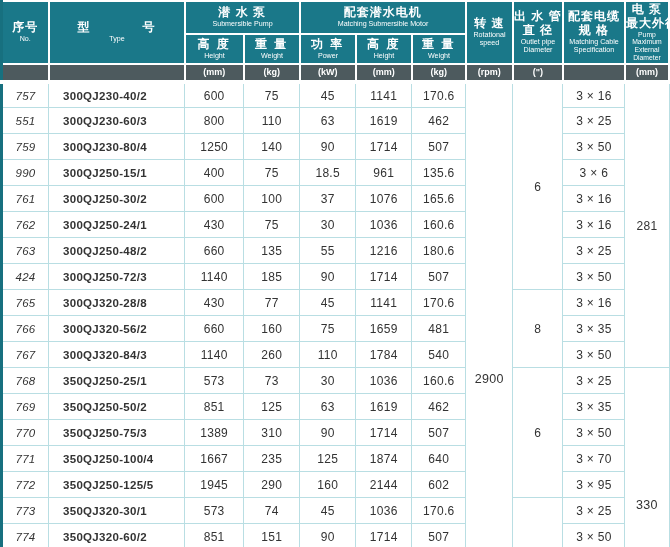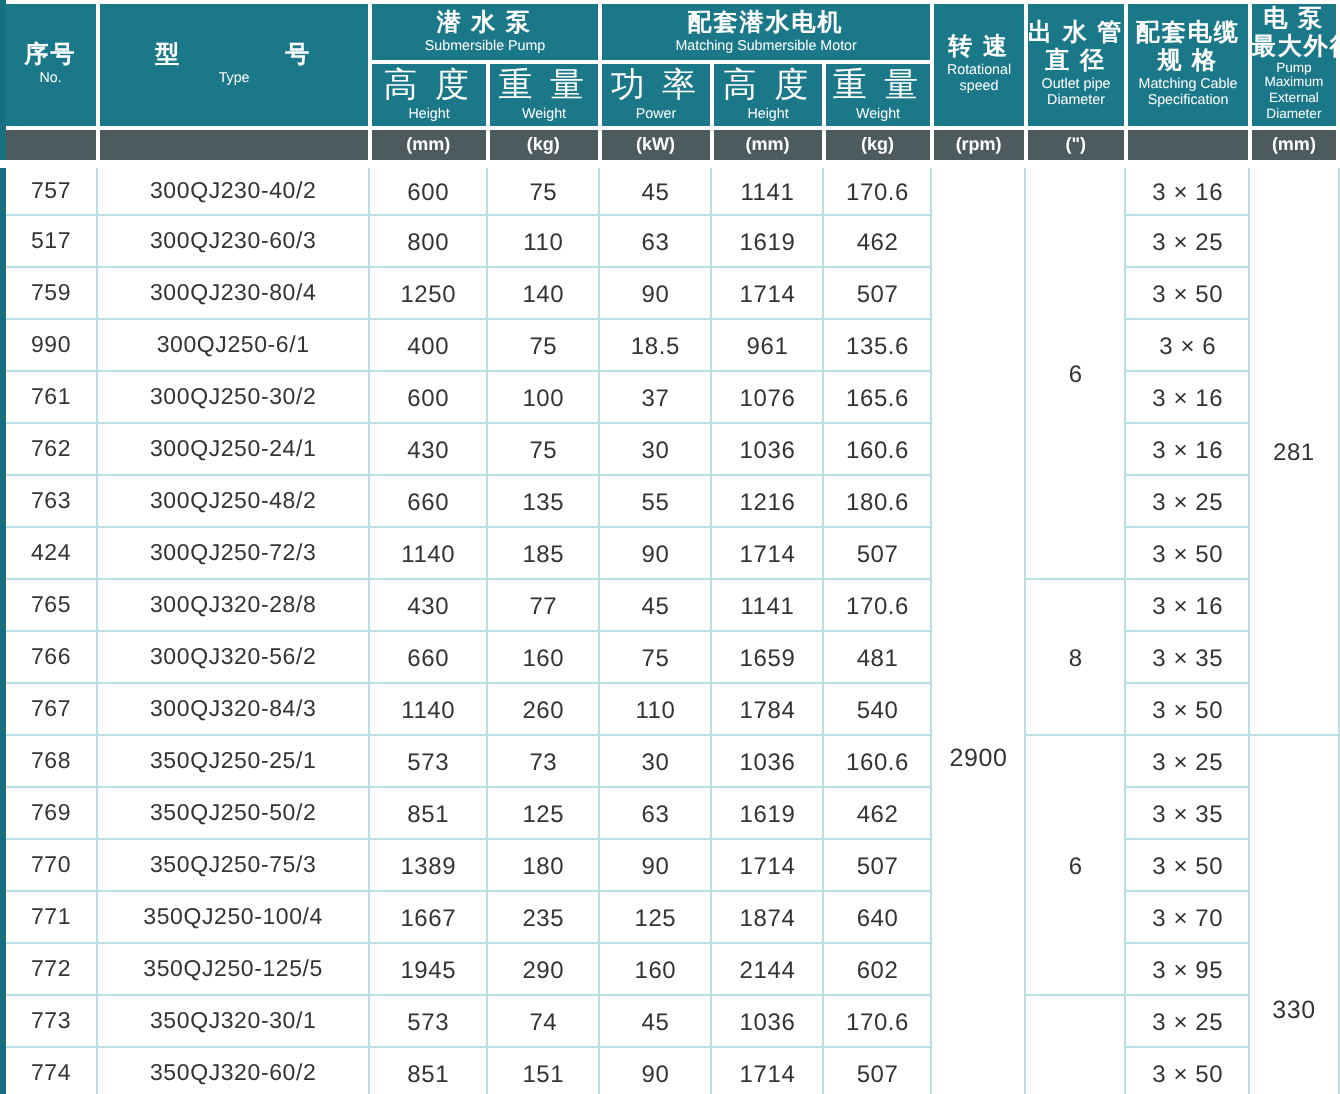--- a/index.html
+++ b/index.html
@@ -14,37 +14,37 @@
   }
   
   thead th {
     background: #1a7889; color: #ffffff; font-weight: bold;
     border: 2px solid #ffffff; text-align: center; vertical-align: middle;
     padding: 1px 0; line-height: 1.15; overflow: hidden;
   }
   thead tr.row-a th { height: 30px; }
   thead tr.row-b th { height: 27px; }
   .zh  { font-size: 12px; font-weight: bold; letter-spacing: 1px; white-space: pre; }
-  .zh2 { font-size: 17px; font-weight: normal; letter-spacing: 2px; white-space: pre; }
+  .zh2 { font-size: 12px; font-weight: bold; letter-spacing: 2px; white-space: pre; }
   .en  { font-size: 7.5px; font-weight: normal; letter-spacing: 0; transform: scale(0.95); }
   .en-sm { font-size: 6.8px; font-weight: normal; letter-spacing: 0; }
   
   tr.units td {
     background: #4d5a5e; color: #ffffff; font-size: 9px; font-weight: bold;
     text-align: center; height: 18px;
     border: 2px solid #ffffff; border-bottom: 4px solid #ffffff;
   }
   
   tbody td {
     border: 1px solid #b9dee3; background: #ffffff;
     color: #333333; font-size: 12px; text-align: center;
     height: 26px; vertical-align: middle; letter-spacing: 0.3px;
   }
-  tbody td.cell-type { text-align: center; font-size: 11.5px; }
-  tbody td.cell-no   { font-size: 11.5px; }
+  tbody td.cell-type { text-align: left; padding-left: 14px; font-size: 11.5px; font-weight: bold; }
+  tbody td.cell-no   { font-size: 11.5px; font-style: italic; }
   tbody td.g-speed-0    { vertical-align: top; padding-top: 288px; font-size: 12.5px; }
   tbody td.g-diameter-1 { vertical-align: top; padding-top: 130px; font-size: 12.5px; }
 </style>
 </head>
 <body>
 
 <table class="spec">
   <colgroup>
     <col style="width:47px">
       <col style="width:136px">
@@ -144,42 +144,42 @@
         <td class="cell-pump_weight">75</td>
         <td class="cell-power">45</td>
         <td class="cell-motor_height">1141</td>
         <td class="cell-motor_weight">170.6</td>
         <td rowspan="18" class="cell-speed-group g-speed-0">2900</td>
         <td rowspan="8" class="cell-outlet-group g-outlet-0">6</td>
         <td class="cell-cable">3 × 16</td>
         <td rowspan="11" class="cell-diameter-group g-diameter-0">281</td>
       </tr>
       <tr>
-        <td class="cell-no">517</td>
+        <td class="cell-no">551</td>
         <td class="cell-type">300QJ230-60/3</td>
         <td class="cell-pump_height">800</td>
         <td class="cell-pump_weight">110</td>
         <td class="cell-power">63</td>
         <td class="cell-motor_height">1619</td>
         <td class="cell-motor_weight">462</td>
         <td class="cell-cable">3 × 25</td>
       </tr>
       <tr>
         <td class="cell-no">759</td>
         <td class="cell-type">300QJ230-80/4</td>
         <td class="cell-pump_height">1250</td>
         <td class="cell-pump_weight">140</td>
         <td class="cell-power">90</td>
         <td class="cell-motor_height">1714</td>
         <td class="cell-motor_weight">507</td>
         <td class="cell-cable">3 × 50</td>
       </tr>
       <tr>
         <td class="cell-no">990</td>
-        <td class="cell-type">300QJ250-6/1</td>
+        <td class="cell-type">300QJ250-15/1</td>
         <td class="cell-pump_height">400</td>
         <td class="cell-pump_weight">75</td>
         <td class="cell-power">18.5</td>
         <td class="cell-motor_height">961</td>
         <td class="cell-motor_weight">135.6</td>
         <td class="cell-cable">3 × 6</td>
       </tr>
       <tr>
         <td class="cell-no">761</td>
         <td class="cell-type">300QJ250-30/2</td>
@@ -270,21 +270,21 @@
         <td class="cell-pump_weight">125</td>
         <td class="cell-power">63</td>
         <td class="cell-motor_height">1619</td>
         <td class="cell-motor_weight">462</td>
         <td class="cell-cable">3 × 35</td>
       </tr>
       <tr>
         <td class="cell-no">770</td>
         <td class="cell-type">350QJ250-75/3</td>
         <td class="cell-pump_height">1389</td>
-        <td class="cell-pump_weight">180</td>
+        <td class="cell-pump_weight">310</td>
         <td class="cell-power">90</td>
         <td class="cell-motor_height">1714</td>
         <td class="cell-motor_weight">507</td>
         <td class="cell-cable">3 × 50</td>
       </tr>
       <tr>
         <td class="cell-no">771</td>
         <td class="cell-type">350QJ250-100/4</td>
         <td class="cell-pump_height">1667</td>
         <td class="cell-pump_weight">235</td>

